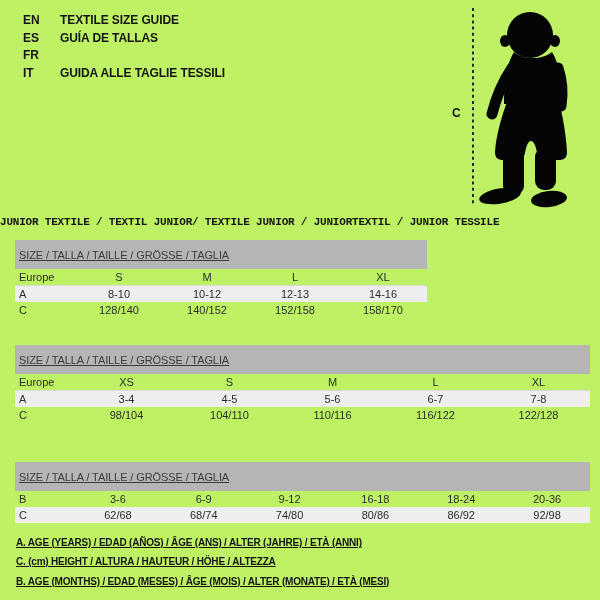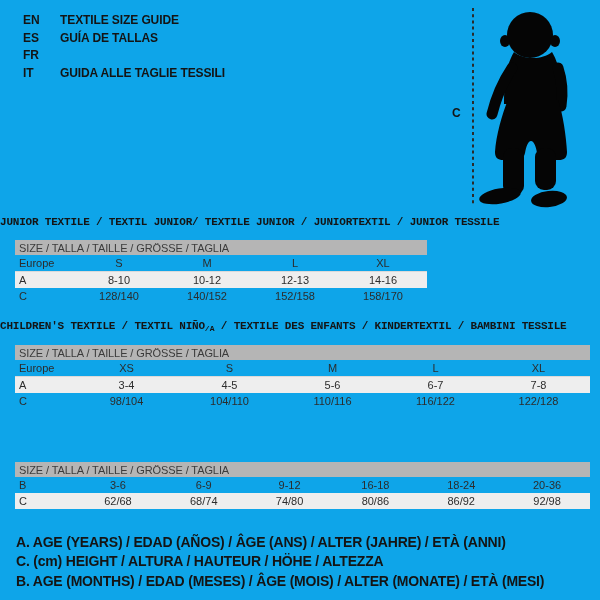--- a/index.html
+++ b/index.html
@@ -2,21 +2,21 @@
 <html><head>
 <meta charset="utf-8">
 <style>
   html, body { margin: 0; padding: 0; }
   body {
     width: 600px; height: 600px;
     background: #ffffff;
     font-family: "Liberation Sans", sans-serif;
     color: #1a1a1a;
   }
-  .canvas { position: relative; width: 600px; height: 600px; background: #0ea5e9; overflow: hidden; }
+  .canvas { position: relative; width: 600px; height: 600px; background: #bef264; overflow: hidden; }
 
   
   .langs { position: absolute; left: 23px; top: 12px; }
   .lang-row { display: flex; font-weight: bold; font-size: 12px; line-height: 17.5px; letter-spacing: -0.1px; color: #141414; }
   .lang-code { width: 37px; flex: none; }
 
   
   .measure-line { position: absolute; left: 470px; top: 8px; }
   .measure-label { position: absolute; left: 452px; top: 106px; font-weight: bold; font-size: 12px; color: #141414; }
   .baby { position: absolute; left: 474px; top: 8px; }
@@ -31,33 +31,33 @@
   .title-2line { line-height: 16px; }
 
   
   table.size-table {
     position: absolute; border-collapse: collapse; table-layout: fixed;
     font-size: 11px; color: #2c2c2c;
   }
   table.size-table th.hdr {
     background: #b5b5b5; color: #3b3b3b;
     font-weight: normal; font-size: 11px; text-align: left;
-    height: 15px; padding: 0 0 0 4px; letter-spacing: -0.1px;
+    height: 29px; padding: 0 0 0 4px; letter-spacing: -0.1px; text-decoration: underline;
   }
   table.size-table td { height: 16px; padding: 0; text-align: center; }
   table.size-table td.lbl { text-align: left; padding-left: 4px; margin-top: 28px; }
   tr.r-alt td { background: #eeeeee; }
   tr.sep td { border-bottom: 1px solid #dadada; }
   .t1 { left: 15px; top: 240px; width: 412px; }
   .t2 { left: 15px; top: 345px; width: 575px; }
   .t3 { left: 15px; top: 462px; width: 575px; }
 
   
   .legend { position: absolute; left: 16px; top: 533px; }
-  .legend-line { font-weight: bold; font-size: 14px; line-height: 19.3px; letter-spacing: -0.2px; color: #141414; white-space: nowrap; }
+  .legend-line { font-weight: bold; font-size: 10px; line-height: 19.3px; letter-spacing: -0.2px; color: #141414; white-space: nowrap; text-decoration: underline; }
 </style>
 </head>
 <body>
 
 <div class="canvas">
 
   <div class="langs">
     <div class="lang-row">
       <span class="lang-code">EN</span>
       <span class="lang-label">TEXTILE SIZE GUIDE</span>
@@ -127,21 +127,20 @@
       <tr>
         <td class="lbl">C</td>
         <td>128/140</td>
         <td>140/152</td>
         <td>152/158</td>
         <td>158/170</td>
       </tr>
     </tbody>
   </table>
 
-  <div class="section-title" style="top:319px;"><span>CHILDREN'S TEXTILE / TEXTIL NIÑO</span><span class="subA">/A</span><span> / TEXTILE DES ENFANTS / KINDERTEXTIL / BAMBINI TESSILE</span></div>
   <table class="size-table t2">
     <colgroup>
         <col style="width:60px">
         <col>
         <col>
         <col>
         <col>
         <col>
       </colgroup>
     <thead>

